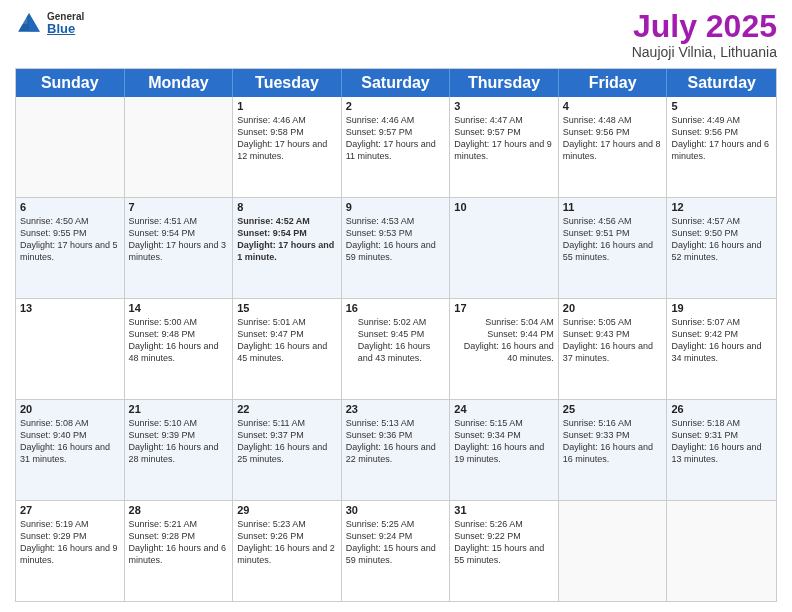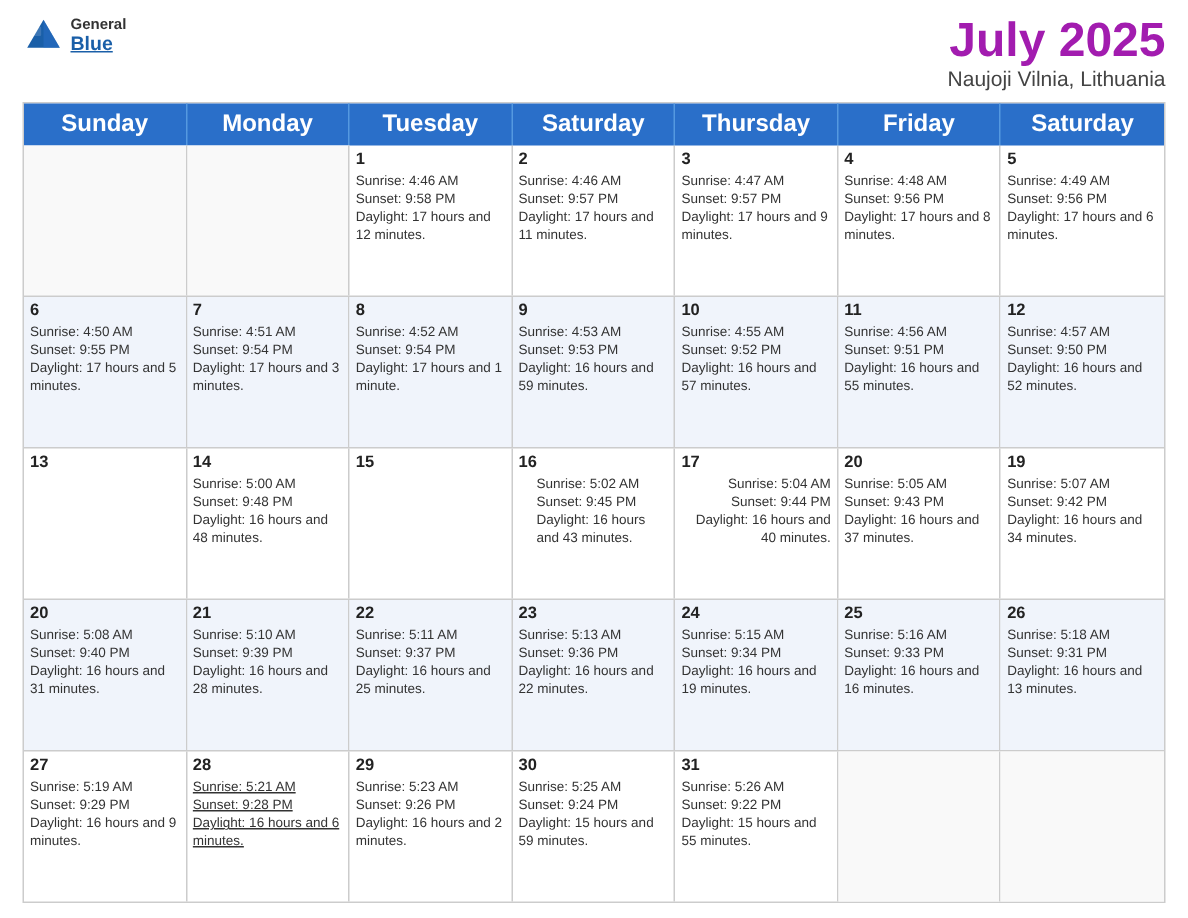--- a/index.html
+++ b/index.html
@@ -192,35 +192,32 @@
 Daylight: 17 hours and 5 minutes.</div>
           </div>
           <div class="cal-cell alt-row">
             <div class="day-number">7</div>
             <div class="day-info" style="white-space: pre-line;">Sunrise: 4:51 AM
 Sunset: 9:54 PM
 Daylight: 17 hours and 3 minutes.</div>
           </div>
           <div class="cal-cell alt-row">
             <div class="day-number">8</div>
-            <div class="day-info" style="white-space: pre-line;">Sunrise: 4:52 AM
+            <div class="day-info" style="white-space: pre-line; font-weight: bold;">Sunrise: 4:52 AM
 Sunset: 9:54 PM
 Daylight: 17 hours and 1 minute.</div>
           </div>
           <div class="cal-cell alt-row">
             <div class="day-number">9</div>
             <div class="day-info" style="white-space: pre-line;">Sunrise: 4:53 AM
 Sunset: 9:53 PM
 Daylight: 16 hours and 59 minutes.</div>
           </div>
           <div class="cal-cell alt-row">
             <div class="day-number">10</div>
-            <div class="day-info" style="white-space: pre-line;">Sunrise: 4:55 AM
-Sunset: 9:52 PM
-Daylight: 16 hours and 57 minutes.</div>
           </div>
           <div class="cal-cell alt-row">
             <div class="day-number">11</div>
             <div class="day-info" style="white-space: pre-line;">Sunrise: 4:56 AM
 Sunset: 9:51 PM
 Daylight: 16 hours and 55 minutes.</div>
           </div>
           <div class="cal-cell alt-row">
             <div class="day-number">12</div>
             <div class="day-info" style="white-space: pre-line;">Sunrise: 4:57 AM
@@ -233,20 +230,23 @@
             <div class="day-number">13</div>
           </div>
           <div class="cal-cell">
             <div class="day-number">14</div>
             <div class="day-info" style="white-space: pre-line;">Sunrise: 5:00 AM
 Sunset: 9:48 PM
 Daylight: 16 hours and 48 minutes.</div>
           </div>
           <div class="cal-cell">
             <div class="day-number">15</div>
+            <div class="day-info" style="white-space: pre-line;">Sunrise: 5:01 AM
+Sunset: 9:47 PM
+Daylight: 16 hours and 45 minutes.</div>
           </div>
           <div class="cal-cell">
             <div class="day-number">16</div>
             <div class="day-info" style="white-space: pre-line; margin-left: 12px;">Sunrise: 5:02 AM
 Sunset: 9:45 PM
 Daylight: 16 hours and 43 minutes.</div>
           </div>
           <div class="cal-cell">
             <div class="day-number">17</div>
             <div class="day-info" style="white-space: pre-line; text-align: right;">Sunrise: 5:04 AM
@@ -312,21 +312,21 @@
         </div>
         <div class="cal-row">
           <div class="cal-cell">
             <div class="day-number">27</div>
             <div class="day-info" style="white-space: pre-line;">Sunrise: 5:19 AM
 Sunset: 9:29 PM
 Daylight: 16 hours and 9 minutes.</div>
           </div>
           <div class="cal-cell">
             <div class="day-number">28</div>
-            <div class="day-info" style="white-space: pre-line; text-decoration: underline;">Sunrise: 5:21 AM
+            <div class="day-info" style="white-space: pre-line;">Sunrise: 5:21 AM
 Sunset: 9:28 PM
 Daylight: 16 hours and 6 minutes.</div>
           </div>
           <div class="cal-cell">
             <div class="day-number">29</div>
             <div class="day-info" style="white-space: pre-line;">Sunrise: 5:23 AM
 Sunset: 9:26 PM
 Daylight: 16 hours and 2 minutes.</div>
           </div>
           <div class="cal-cell">

